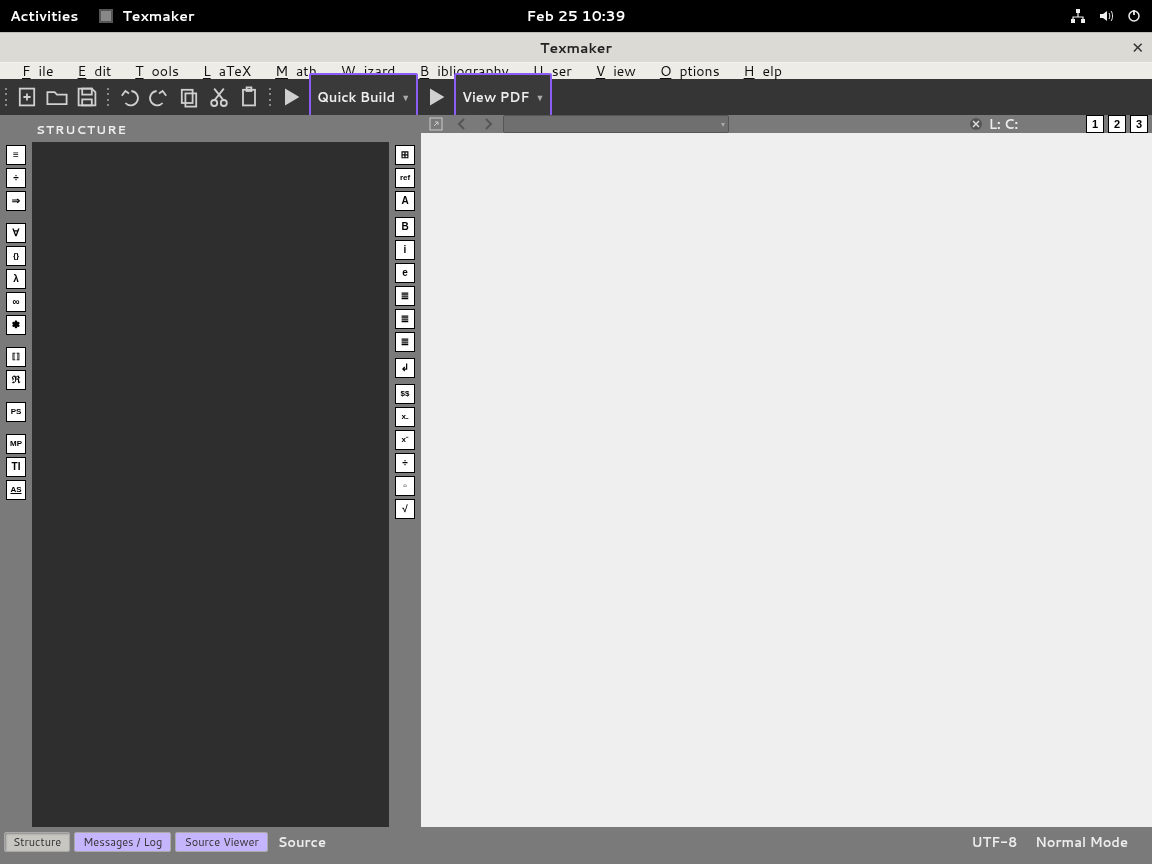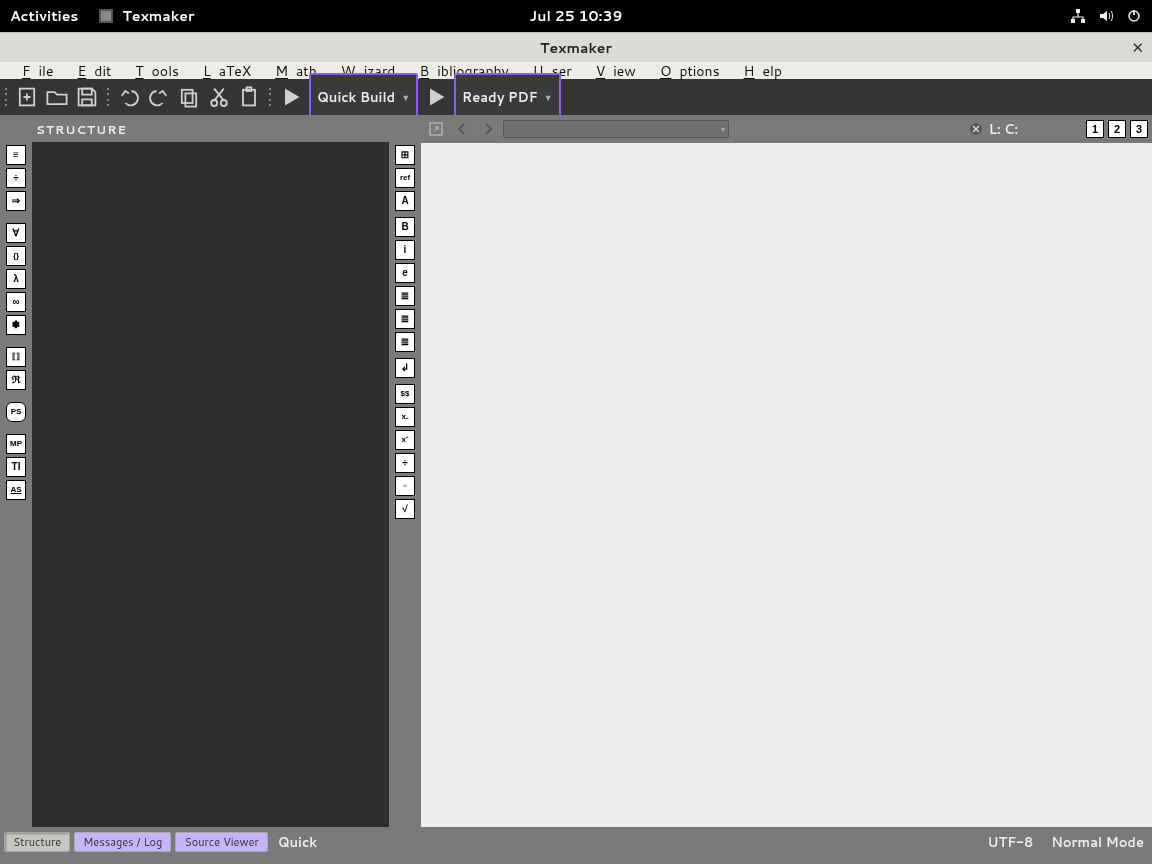--- a/index.html
+++ b/index.html
@@ -44,21 +44,21 @@
 
 .structure-wrap { width: 357px; display: flex; flex-direction: column; }
 .structure-head { height: 27px; background: #7a7a7a; color: #eee; font-size: 12px; font-weight: 700; letter-spacing: 1px; padding: 6px 4px; }
 .structure-body { flex: 1; background: #2e2e2e; margin-bottom: 4px; }
 
 
 .mid-icons { width: 32px; background: #7a7a7a; display: flex; flex-direction: column; align-items: center; padding-top: 30px; gap: 3px; }
 
 
 .editor-wrap { flex: 1; display: flex; flex-direction: column; }
-.editor-head { height: 28px; background: #7a7a7a; display: flex; align-items: center; padding: 0 4px; gap: 4px; }
+.editor-head { height: 18px; background: #7a7a7a; display: flex; align-items: center; padding: 0 4px; gap: 4px; }
 .editor-head .nav-btn { width: 22px; height: 22px; display: flex; align-items: center; justify-content: center; cursor: pointer; color: #ccc; }
 .editor-head .file-combo { flex: 0 0 226px; height: 18px; background: #6f6f6f; border: 1px solid #555; border-radius: 2px; display: flex; align-items: center; justify-content: flex-end; padding-right: 3px; }
 .editor-head .file-combo::after { content: "▾"; font-size: 8px; color: #aaa; }
 .editor-head .spacer { flex: 1; }
 .editor-head .line-col { color: #eee; font-size: 13px; font-weight: 600; }
 .editor-head .panel-num { width: 18px; height: 18px; background: #fff; border: 1px solid #000; display: flex; align-items: center; justify-content: center; font-size: 11px; font-weight: bold; cursor: pointer; font-family: Arial;}
 .editor-head .close-x { width: 18px; height: 18px; display: flex; align-items:center; justify-content:center; cursor:pointer;}
 .editor-body { flex: 1; background: #efefef; margin-bottom: 4px; }
 
 
@@ -78,21 +78,21 @@
     <span class="app">
       <span class="icon-sm">
         <svg viewBox="0 0 16 16">
             <rect x="1" y="1" width="14" height="14" fill="#555"></rect>
             <rect x="3" y="3" width="10" height="10" fill="#888"></rect>
           </svg>
       </span>
       <span>Texmaker</span>
     </span>
   </div>
-  <div class="center">Jul 25  10:39</div>
+  <div class="center">Feb 25  10:39</div>
   <div class="right">
     <span class="icon-sm">
       <svg viewBox="0 0 16 16">
           <rect x="6" y="1" width="4" height="4" fill="#eee"></rect>
           <rect x="1" y="11" width="4" height="4" fill="#eee"></rect>
           <rect x="11" y="11" width="4" height="4" fill="#eee"></rect>
           <path d="M8 5v4M3 11V9h10v2M8 9V5" stroke="#eee" stroke-width="1.2" fill="none"></path>
         </svg>
     </span>
     <span class="icon-sm">
@@ -203,42 +203,42 @@
   <div class="dropdown">
     <span>Quick Build</span>
       <span class="arrow">▼</span>
   </div>
   <div class="tbtn play">
       <svg viewBox="0 0 20 20">
         <path d="M5 3l12 7-12 7z"></path>
       </svg>
     </div>
   <div class="dropdown">
-    <span>Ready PDF</span>
+    <span>View PDF</span>
       <span class="arrow">▼</span>
   </div>
 </div>
 
 <div class="content">
 
   <div class="left-icons" id="left-icons">
       <div class="side-icon">≡</div>
       <div class="side-icon">÷</div>
       <div class="side-icon">⇒</div>
       <div class="gap"></div>
       <div class="side-icon">∀</div>
       <div class="side-icon" style="font-size: 8px;">{}</div>
       <div class="side-icon">λ</div>
       <div class="side-icon">∞</div>
       <div class="side-icon">✽</div>
       <div class="gap"></div>
       <div class="side-icon" style="font-size: 8px;">⟦⟧</div>
       <div class="side-icon">ℜ</div>
       <div class="gap"></div>
-      <div class="side-icon" style="font-size: 8px; border-radius: 6px;">PS</div>
+      <div class="side-icon" style="font-size: 8px;">PS</div>
       <div class="gap"></div>
       <div class="side-icon" style="font-size: 8px;">MP</div>
       <div class="side-icon" style="font-size: 10px;">TI</div>
       <div class="side-icon" style="font-size: 8px; text-decoration: underline;">AS</div>
     </div>
 
   <div class="structure-wrap">
     <div class="structure-head">STRUCTURE</div>
     <div class="structure-body"></div>
   </div>
@@ -298,17 +298,17 @@
       <div class="panel-num">3</div>
     </div>
     <div class="editor-body"></div>
   </div>
 </div>
 
 <div class="statusbar">
   <span class="status-btn active">Structure</span>
   <span class="status-btn">Messages / Log</span>
   <span class="status-btn">Source Viewer</span>
-  <span class="field" style="margin-left:6px">Quick</span>
+  <span class="field" style="margin-left:6px">Source</span>
   <span class="spacer"></span>
   <span class="field">UTF-8</span>
-  <span class="field" style="margin-left:14px; margin-right:4px">Normal Mode</span>
+  <span class="field" style="margin-left:14px; margin-right:20px">Normal Mode</span>
 </div>
 
 </body></html>

